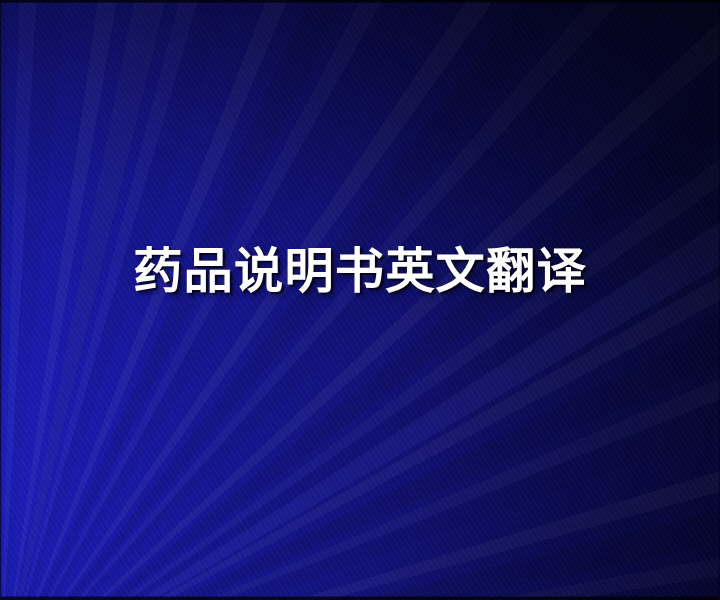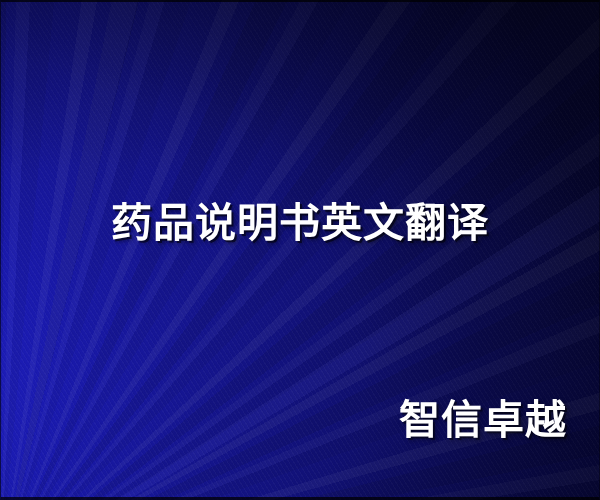--- a/index.html
+++ b/index.html
@@ -107,21 +107,21 @@
   }
 
   
   .title {
     position: absolute;
     left: 0;
     right: 0;
     top: 206px;
     text-align: center;
     color: #ffffff;
-    font-family: Liberation Mono, monospace;
+    font-family: Liberation Sans, sans-serif;
     font-weight: 700;
     font-size: 41px;
     line-height: 1;
     letter-spacing: 1px;
     text-shadow:
       2px 2px 0 rgba(0,0,0,0.55),
       3px 3px 4px rgba(0,0,0,0.40);
     white-space: nowrap;
   }
 
@@ -148,15 +148,14 @@
 
   <div class="bg-base"></div>
   <div class="bg-rays"></div>
   <div class="bg-rays-bright"></div>
   <div class="bg-hatch"></div>
   <div class="bg-vignette"></div>
   <div class="bg-frame"></div>
 
   <div class="title">药品说明书英文翻译</div>
 
-  <div class="logo">智信卓越</div>
 
 </div>
 
 </body></html>

